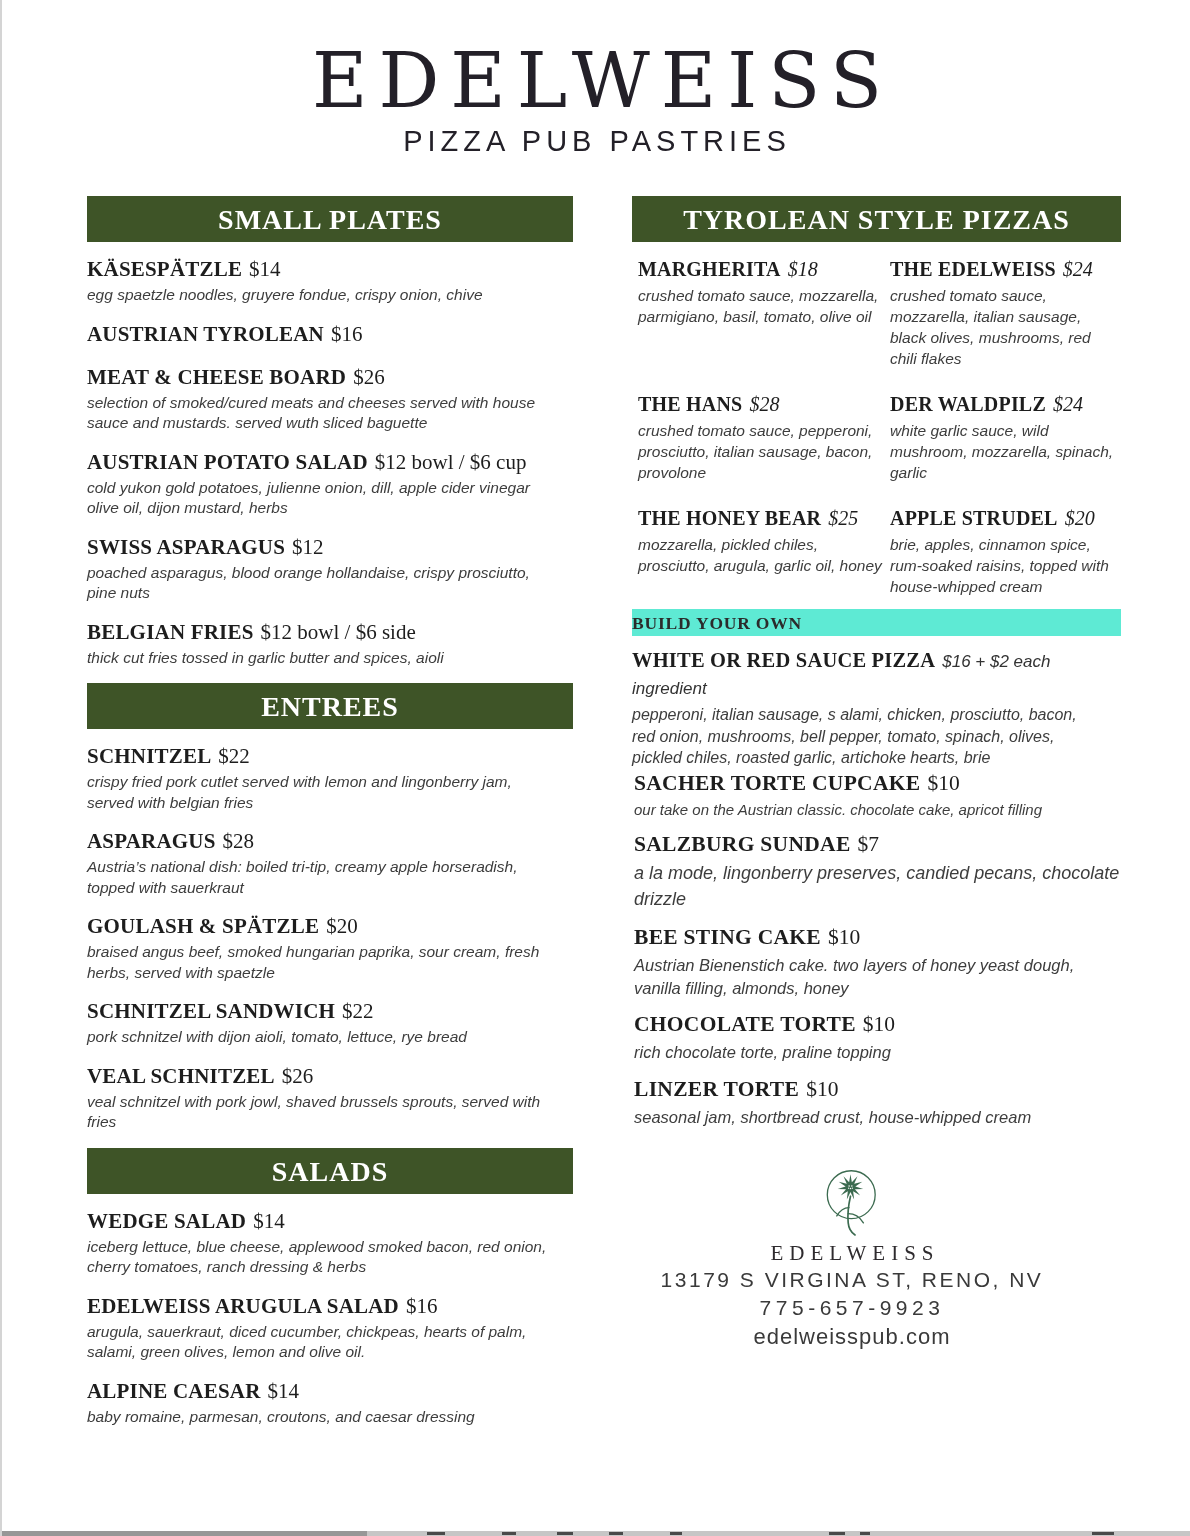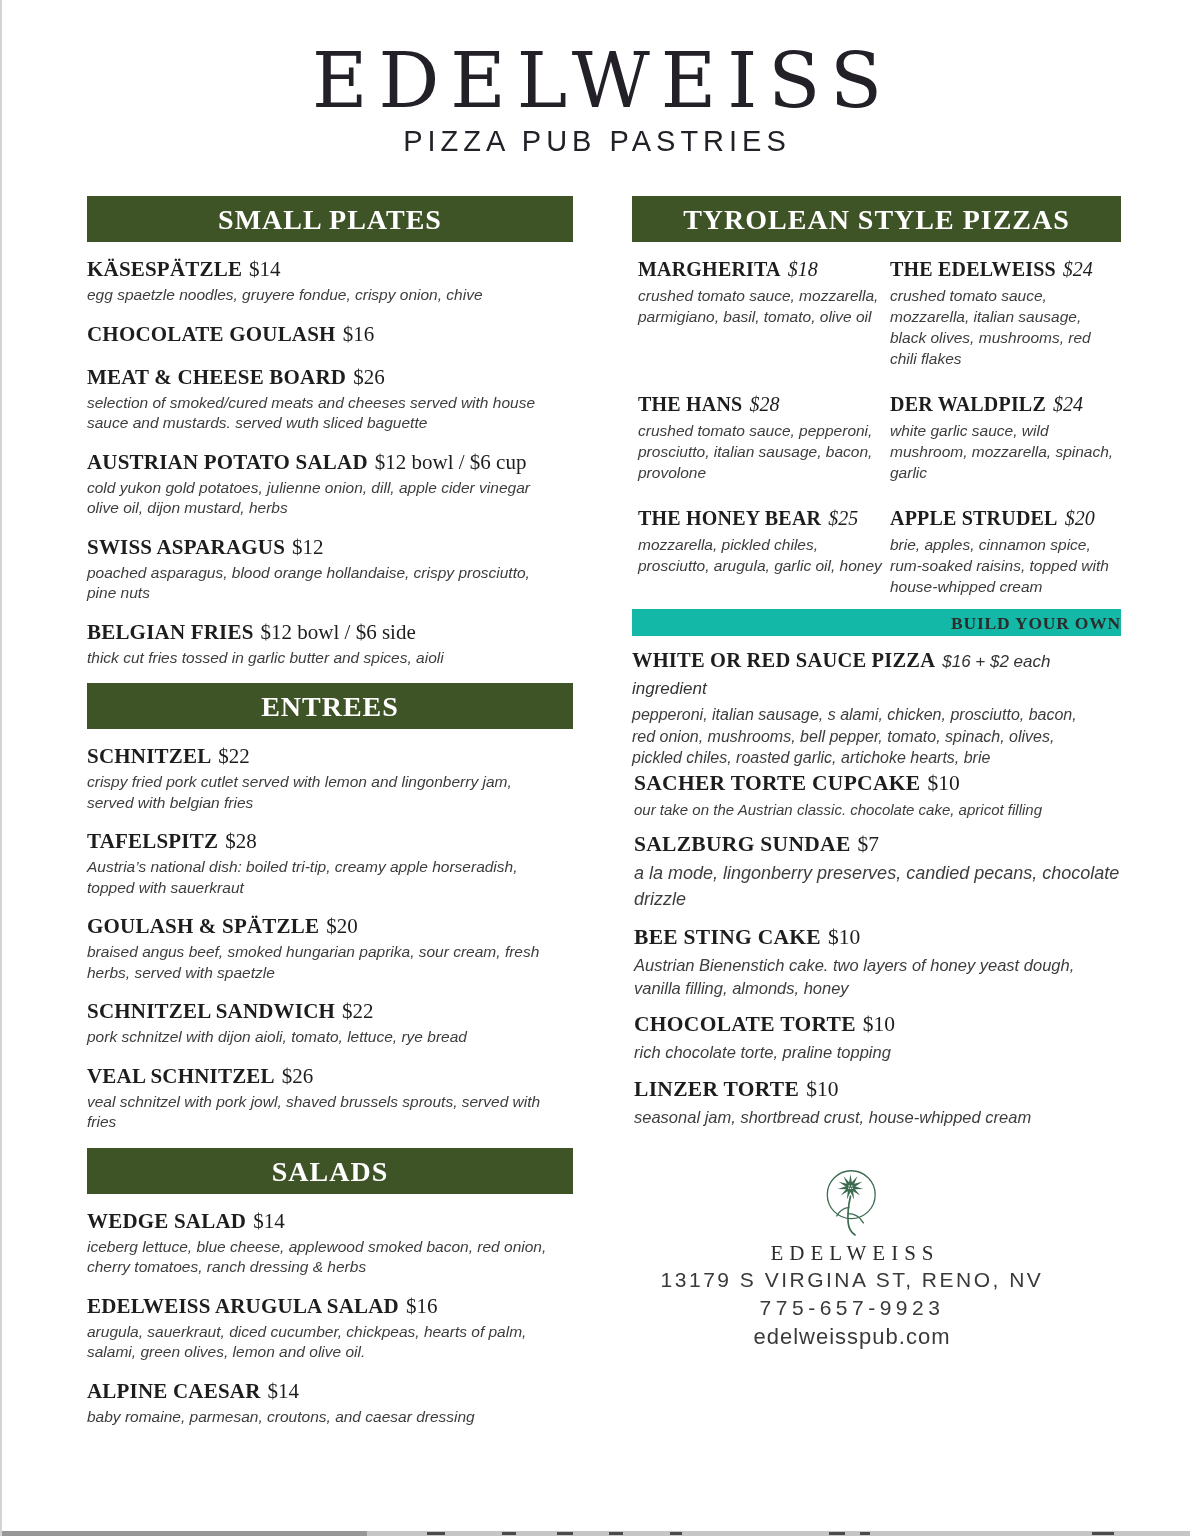--- a/index.html
+++ b/index.html
@@ -32,21 +32,21 @@
   
   .pz-grid{display:grid;grid-template-columns:248px 1fr;column-gap:4px;row-gap:22px;
            padding-left:6px;margin-bottom:0;}
   .pz{margin-bottom:0;}
   .pz .mi-line{line-height:26px;}
   .pz .mi-name{font-size:20px;}
   .pz .mi-price{font-style:italic;font-size:20px;}
   .pz .mi-desc{font-size:15.5px;line-height:21px;max-width:none;}
 
   
-  .byo-bar{height:27px;line-height:28px;background:#14b8a6;color:#2b2b2b;text-align:right;
+  .byo-bar{height:27px;line-height:28px;background:#5eead4;color:#2b2b2b;text-align:left;
            font-family:"Liberation Serif",serif;font-weight:700;font-size:17.5px;
            letter-spacing:.8px;margin:12px 0 11px;}
   .byo{margin-bottom:0;}
   .byo .mi-name{font-size:20.5px;}
   .byo-price{font-style:italic;font-size:17px;color:#333;margin-left:7px;}
   .byo .mi-desc{font-size:16px;line-height:21.5px;margin-top:2px;max-width:471px;}
 
   
   .secbar.desserts{margin-top:30px;margin-bottom:17px;}
   .ds-item{margin-bottom:11px;padding-left:2px;}
@@ -84,21 +84,21 @@
 
   <div class="col col-l">
 
     <div class="secbar">SMALL PLATES</div>
 
     <div class="mi">
       <div class="mi-line"><span class="mi-name">KÄSESPÄTZLE</span><span class="mi-price">$14</span></div>
       <div class="mi-desc">egg spaetzle noodles, gruyere fondue, crispy onion, chive</div>
     </div>
     <div class="mi">
-      <div class="mi-line"><span class="mi-name">CHOCOLATE GOULASH</span><span class="mi-price">$16</span></div>
+      <div class="mi-line"><span class="mi-name">AUSTRIAN TYROLEAN</span><span class="mi-price">$16</span></div>
     </div>
     <div class="mi">
       <div class="mi-line"><span class="mi-name">MEAT &amp; CHEESE BOARD</span><span class="mi-price">$26</span></div>
       <div class="mi-desc">selection of smoked/cured meats and cheeses served with house sauce and mustards. served wuth sliced baguette</div>
     </div>
     <div class="mi">
       <div class="mi-line"><span class="mi-name">AUSTRIAN POTATO SALAD</span><span class="mi-price">$12 bowl / $6 cup</span></div>
       <div class="mi-desc">cold yukon gold potatoes, julienne onion, dill, apple cider vinegar olive oil, dijon mustard, herbs</div>
     </div>
     <div class="mi">
@@ -110,21 +110,21 @@
       <div class="mi-desc">thick cut fries tossed in garlic butter and spices, aioli</div>
     </div>
 
     <div class="secbar">ENTREES</div>
 
     <div class="mi">
       <div class="mi-line"><span class="mi-name">SCHNITZEL</span><span class="mi-price">$22</span></div>
       <div class="mi-desc">crispy fried pork cutlet served with lemon and lingonberry jam, served with belgian fries</div>
     </div>
     <div class="mi">
-      <div class="mi-line"><span class="mi-name">TAFELSPITZ</span><span class="mi-price">$28</span></div>
+      <div class="mi-line"><span class="mi-name">ASPARAGUS</span><span class="mi-price">$28</span></div>
       <div class="mi-desc">Austria’s national dish: boiled tri-tip, creamy apple horseradish, topped with sauerkraut</div>
     </div>
     <div class="mi">
       <div class="mi-line"><span class="mi-name">GOULASH &amp; SPÄTZLE</span><span class="mi-price">$20</span></div>
       <div class="mi-desc">braised angus beef, smoked hungarian paprika, sour cream, fresh herbs, served with spaetzle</div>
     </div>
     <div class="mi">
       <div class="mi-line"><span class="mi-name">SCHNITZEL SANDWICH</span><span class="mi-price">$22</span></div>
       <div class="mi-desc">pork schnitzel with dijon aioli, tomato, lettuce, rye bread</div>
     </div>

